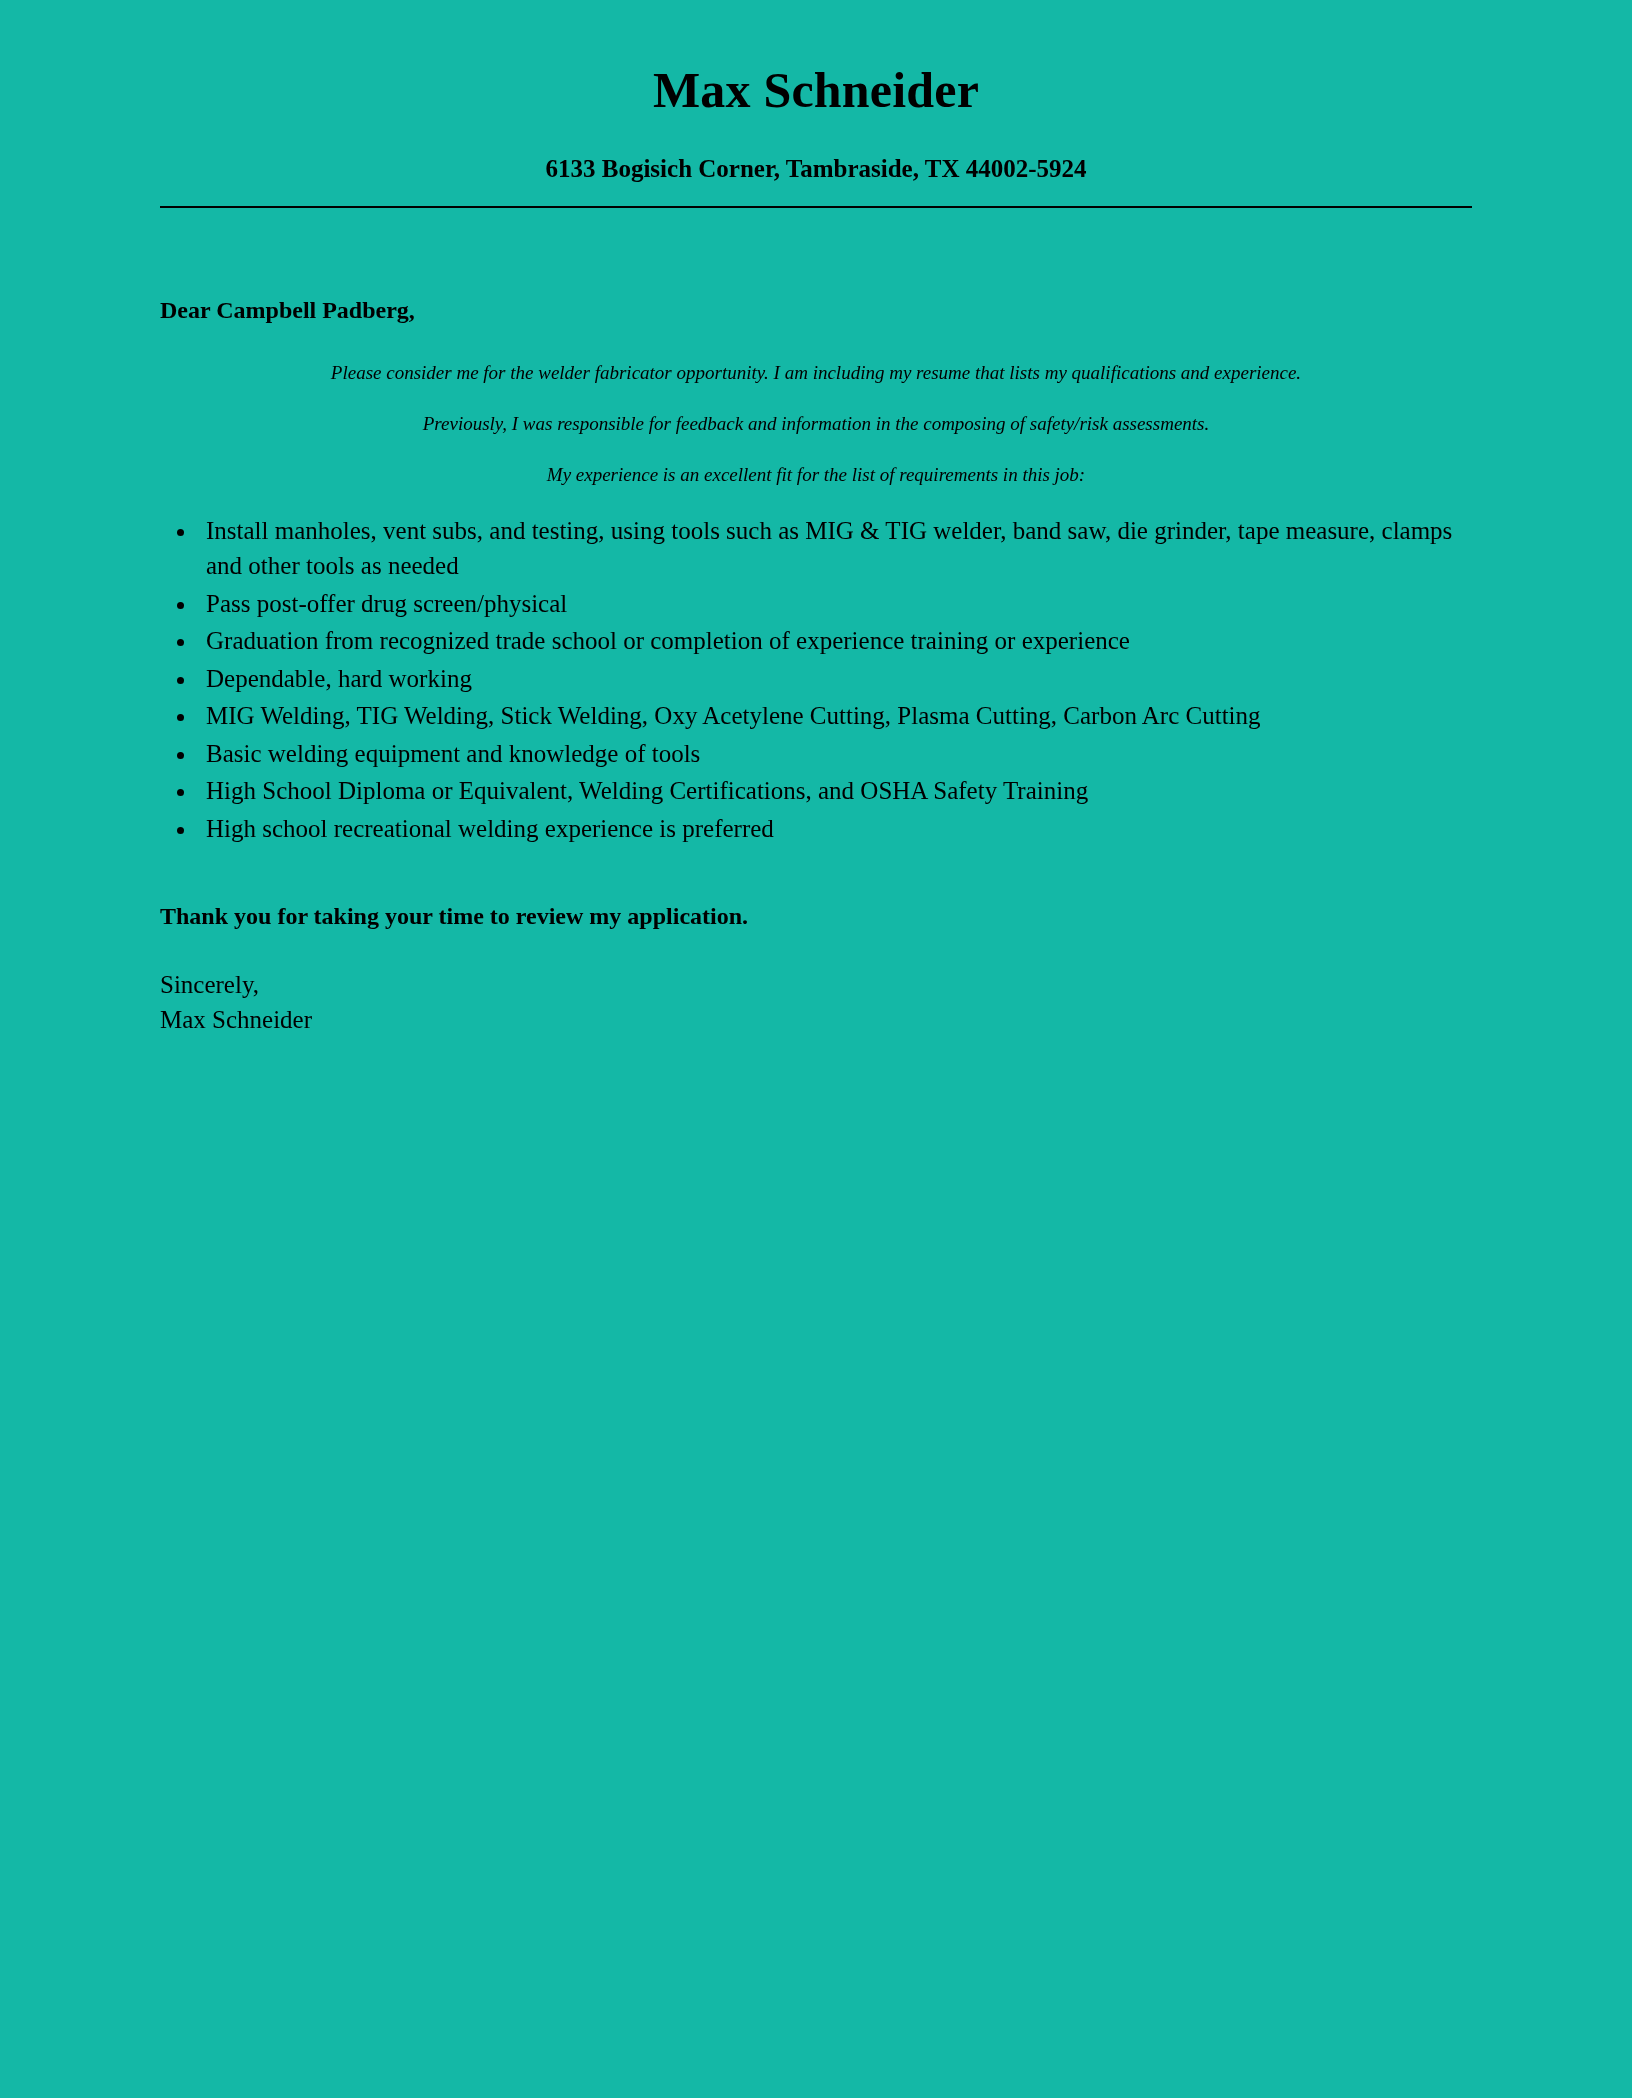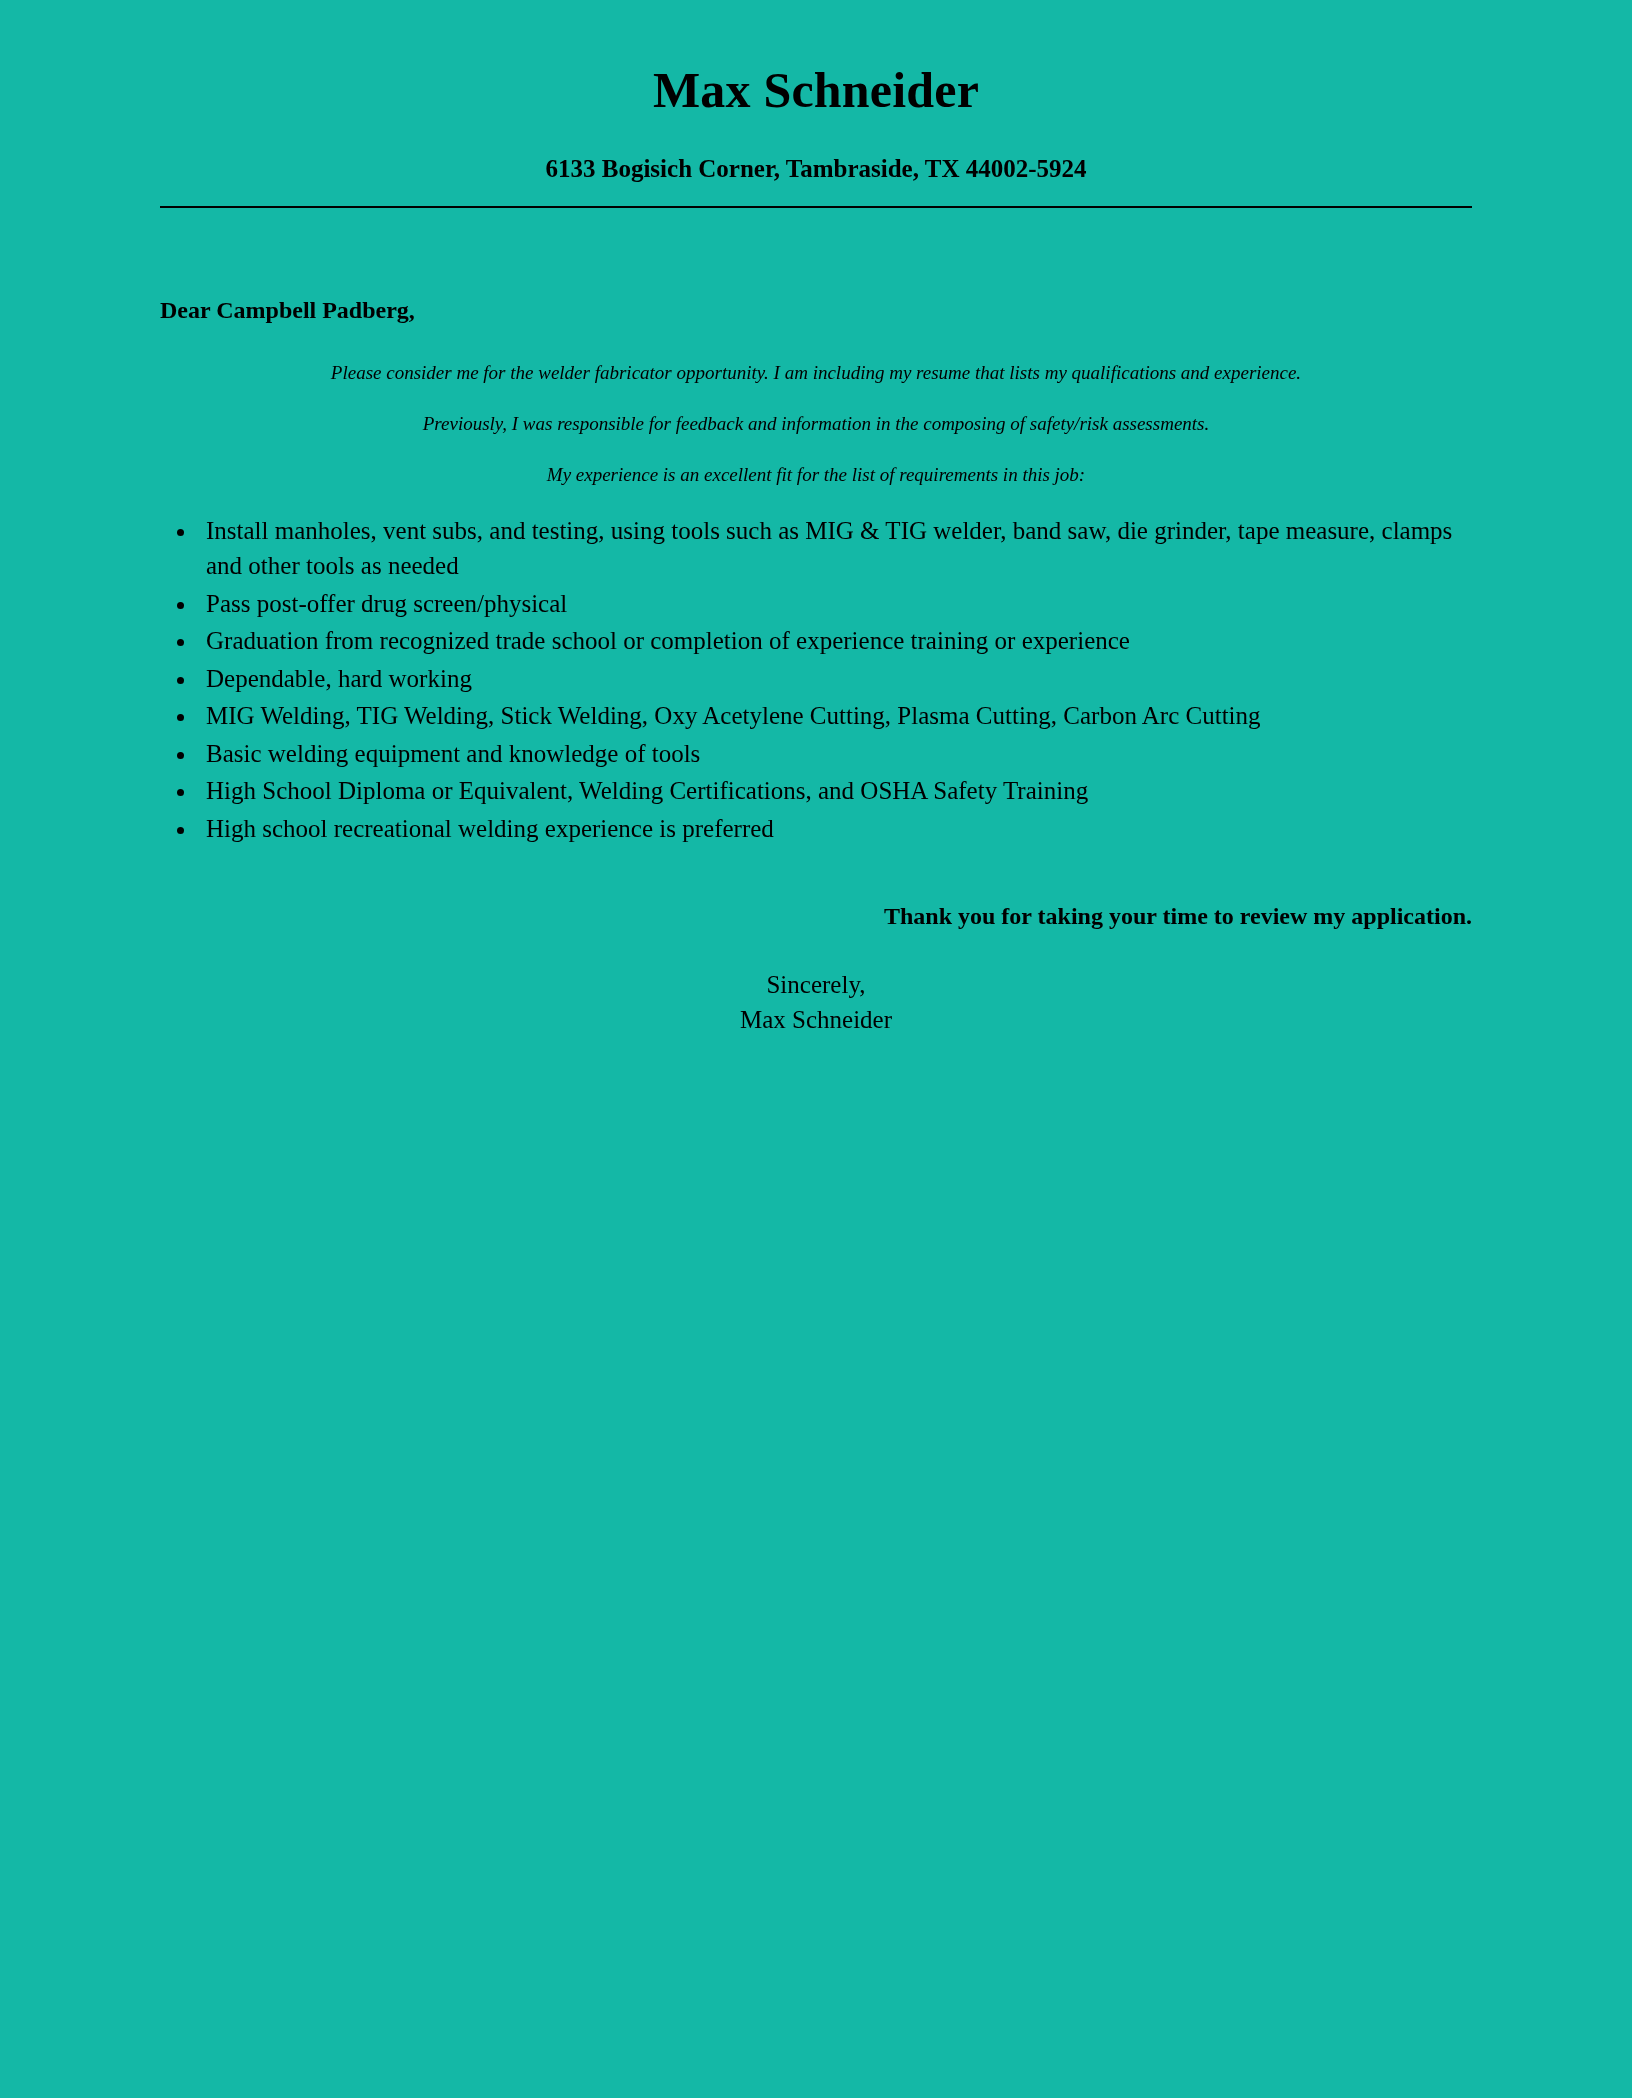--- a/index.html
+++ b/index.html
@@ -67,27 +67,25 @@
     font-size: 25px;
     line-height: 1.42;
     margin: 0 0 2px 0;
     padding-left: 8px;
   }
   .thanks {
     font-size: 24px;
     font-weight: bold;
     margin: 54px 0 0 0;
     line-height: 1.35;
-    text-align: right;
   }
   .closing {
     font-size: 25px;
     line-height: 1.42;
     margin: 34px 0 0 0;
-    text-align: center;
   }
   .closing div {
     margin: 0;
   }
 </style>
 </head>
 <body>
 
 <div class="page">
 

